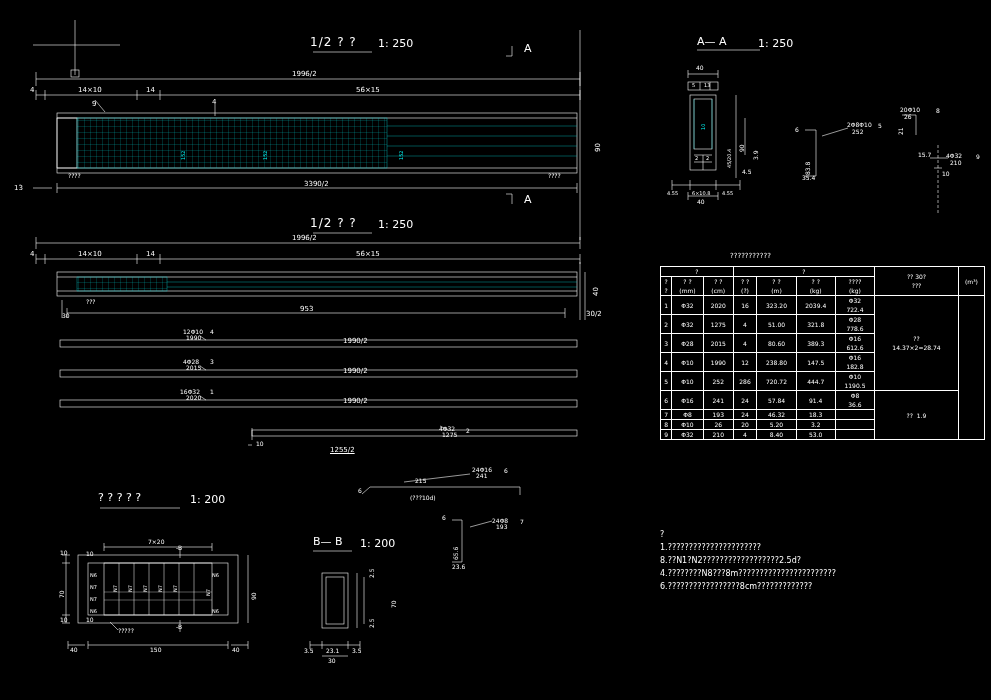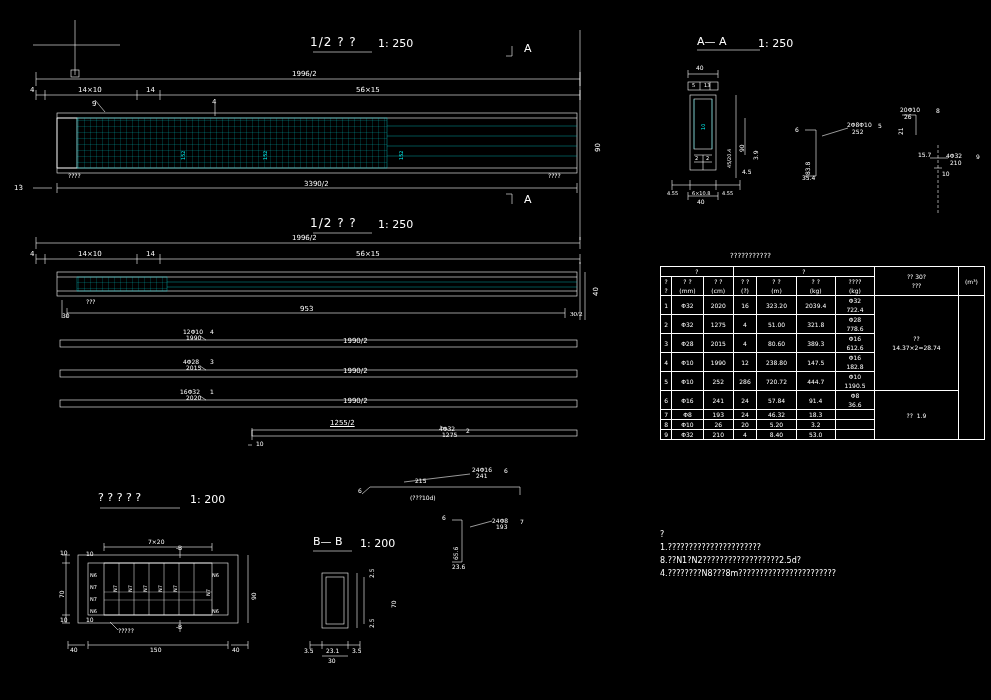--- a/index.html
+++ b/index.html
@@ -250,41 +250,41 @@
 <div class="lbl big" style="left:378px;top:221px;">1: 250</div>
 <div class="lbl" style="left:292px;top:234px;">1996/2</div>
 <div class="lbl" style="left:30px;top:250px;">4</div>
 <div class="lbl" style="left:78px;top:250px;">14×10</div>
 <div class="lbl" style="left:146px;top:250px;">14</div>
 <div class="lbl" style="left:356px;top:250px;">56×15</div>
 <div class="lbl" style="left:300px;top:305px;">953</div>
 <div class="lbl sm" style="left:62px;top:312px;">30</div>
 <div class="lbl sm" style="left:86px;top:298px;">???</div>
 <div class="lbl rot90" style="left:592px;top:296px;">40</div>
-<div class="lbl" style="left:570px;top:310px;font-family:Liberation Serif, serif;">30/2</div>
+<div class="lbl" style="left:586px;top:310px;">30/2</div>
 
 <div class="lbl sm" style="left:183px;top:328px;">12Φ10</div>
 <div class="lbl sm" style="left:186px;top:334px;">1990</div>
 <div class="lbl sm" style="left:210px;top:328px;">4</div>
 <div class="lbl" style="left:343px;top:337px;">1990/2</div>
 
 <div class="lbl sm" style="left:183px;top:358px;">4Φ28</div>
 <div class="lbl sm" style="left:186px;top:364px;">2015</div>
 <div class="lbl sm" style="left:210px;top:358px;">3</div>
 <div class="lbl" style="left:343px;top:367px;">1990/2</div>
 
 <div class="lbl sm" style="left:180px;top:388px;">16Φ32</div>
 <div class="lbl sm" style="left:186px;top:394px;">2020</div>
 <div class="lbl sm" style="left:210px;top:388px;">1</div>
 <div class="lbl" style="left:343px;top:397px;">1990/2</div>
 
 <div class="lbl sm" style="left:439px;top:425px;">4Φ32</div>
 <div class="lbl sm" style="left:442px;top:431px;">1275</div>
 <div class="lbl sm" style="left:466px;top:427px;">2</div>
-<div class="lbl" style="left:330px;top:419px;text-decoration:underline;">1255/2</div>
+<div class="lbl" style="left:330px;top:446px;text-decoration:underline;">1255/2</div>
 <div class="lbl sm" style="left:256px;top:440px;">10</div>
 
 <div class="lbl sm" style="left:472px;top:466px;">24Φ16</div>
 <div class="lbl sm" style="left:476px;top:472px;">241</div>
 <div class="lbl sm" style="left:504px;top:467px;">6</div>
 <div class="lbl sm" style="left:415px;top:477px;">215</div>
 <div class="lbl sm" style="left:358px;top:487px;">6</div>
 <div class="lbl sm" style="left:410px;top:494px;">(???10d)</div>
 
 <div class="lbl sm" style="left:492px;top:517px;">24Φ8</div>
@@ -473,13 +473,14 @@
 <div class="lbl sm" style="left:328px;top:657px;">30</div>
 <div class="lbl sm" style="left:326px;top:647px;">23.1</div>
 <div class="lbl sm" style="left:304px;top:647px;">3.5</div>
 <div class="lbl sm" style="left:352px;top:647px;">3.5</div>
 
 <div class="notes" style="left:660px;top:528px;width:320px;">
   <div>?</div>
   <div>1.??????????????????????</div>
   <div>8.??N1?N2??????????????????2.5d?</div>
   <div>4.????????N8???8m???????????????????????</div>
+  <div>6.?????????????????8cm?????????????</div>
 </div>
 
 </body></html>

